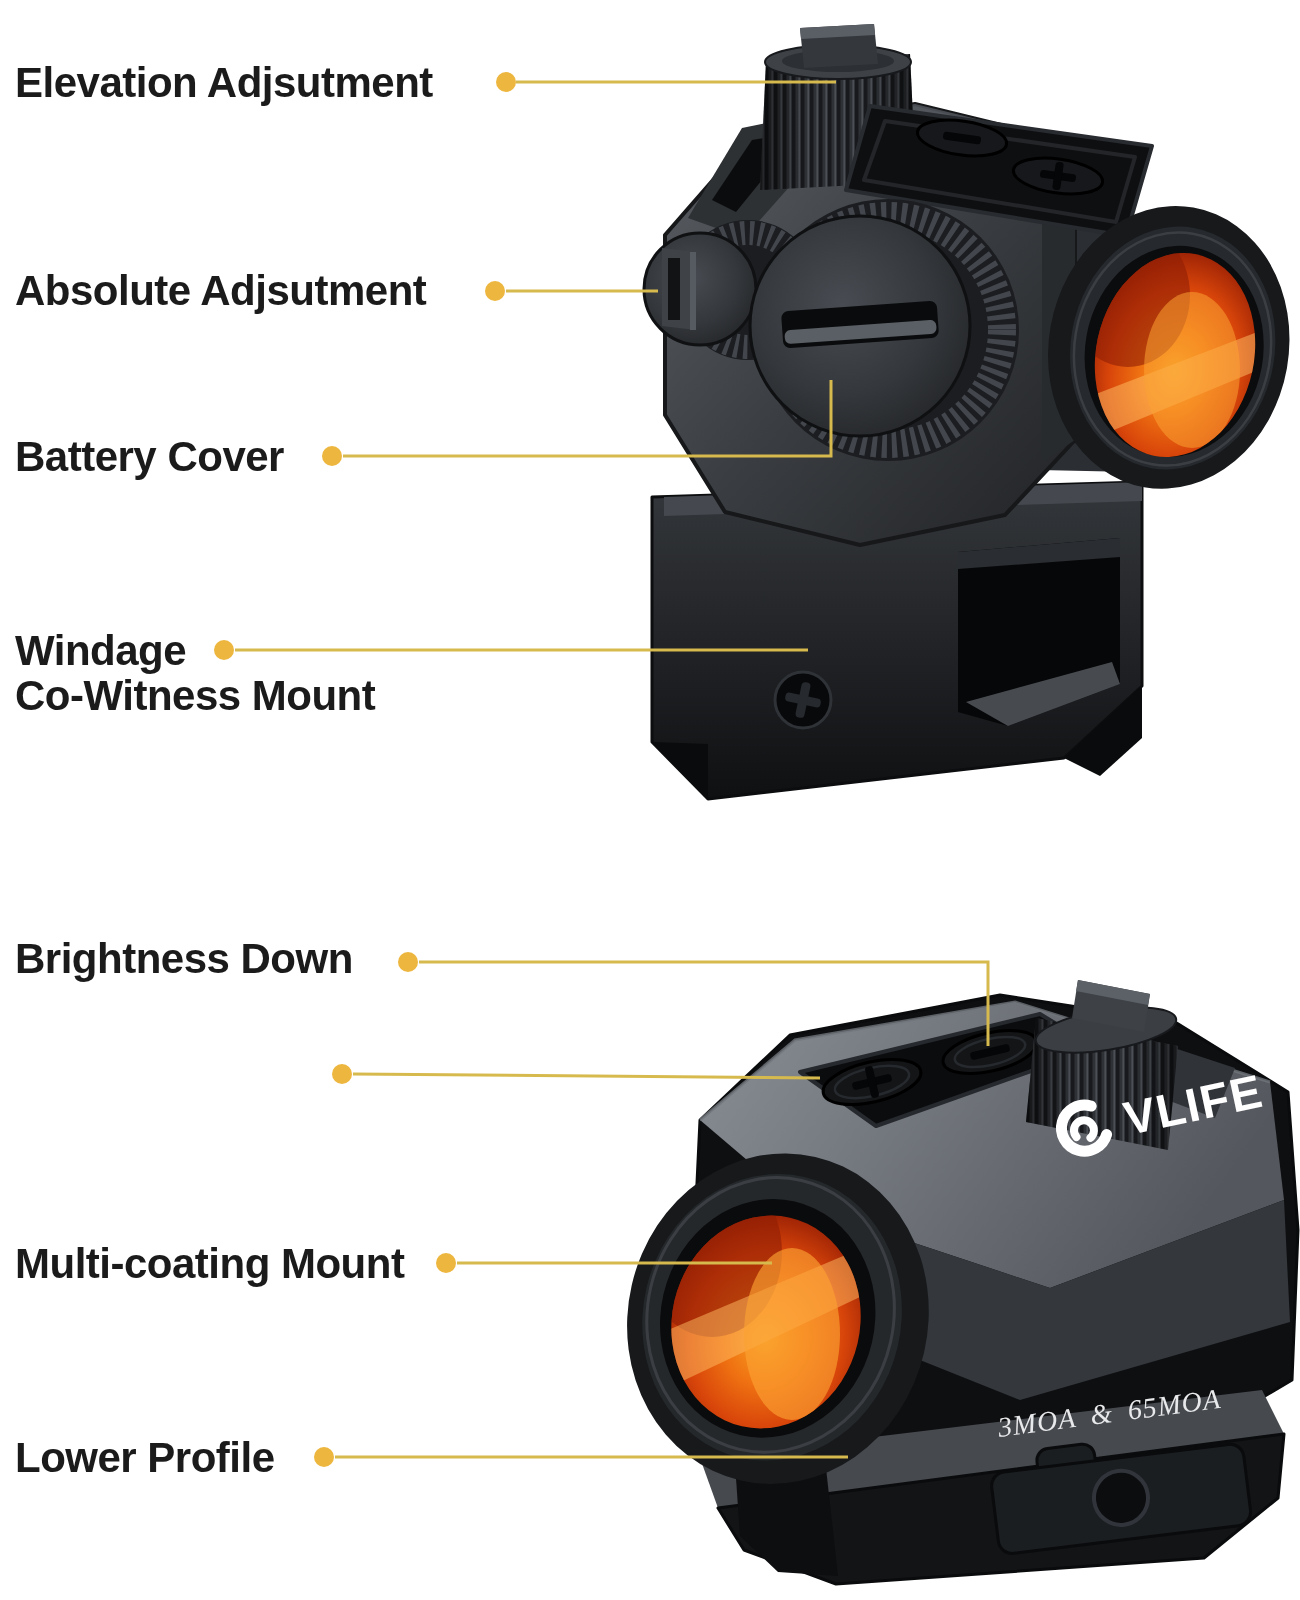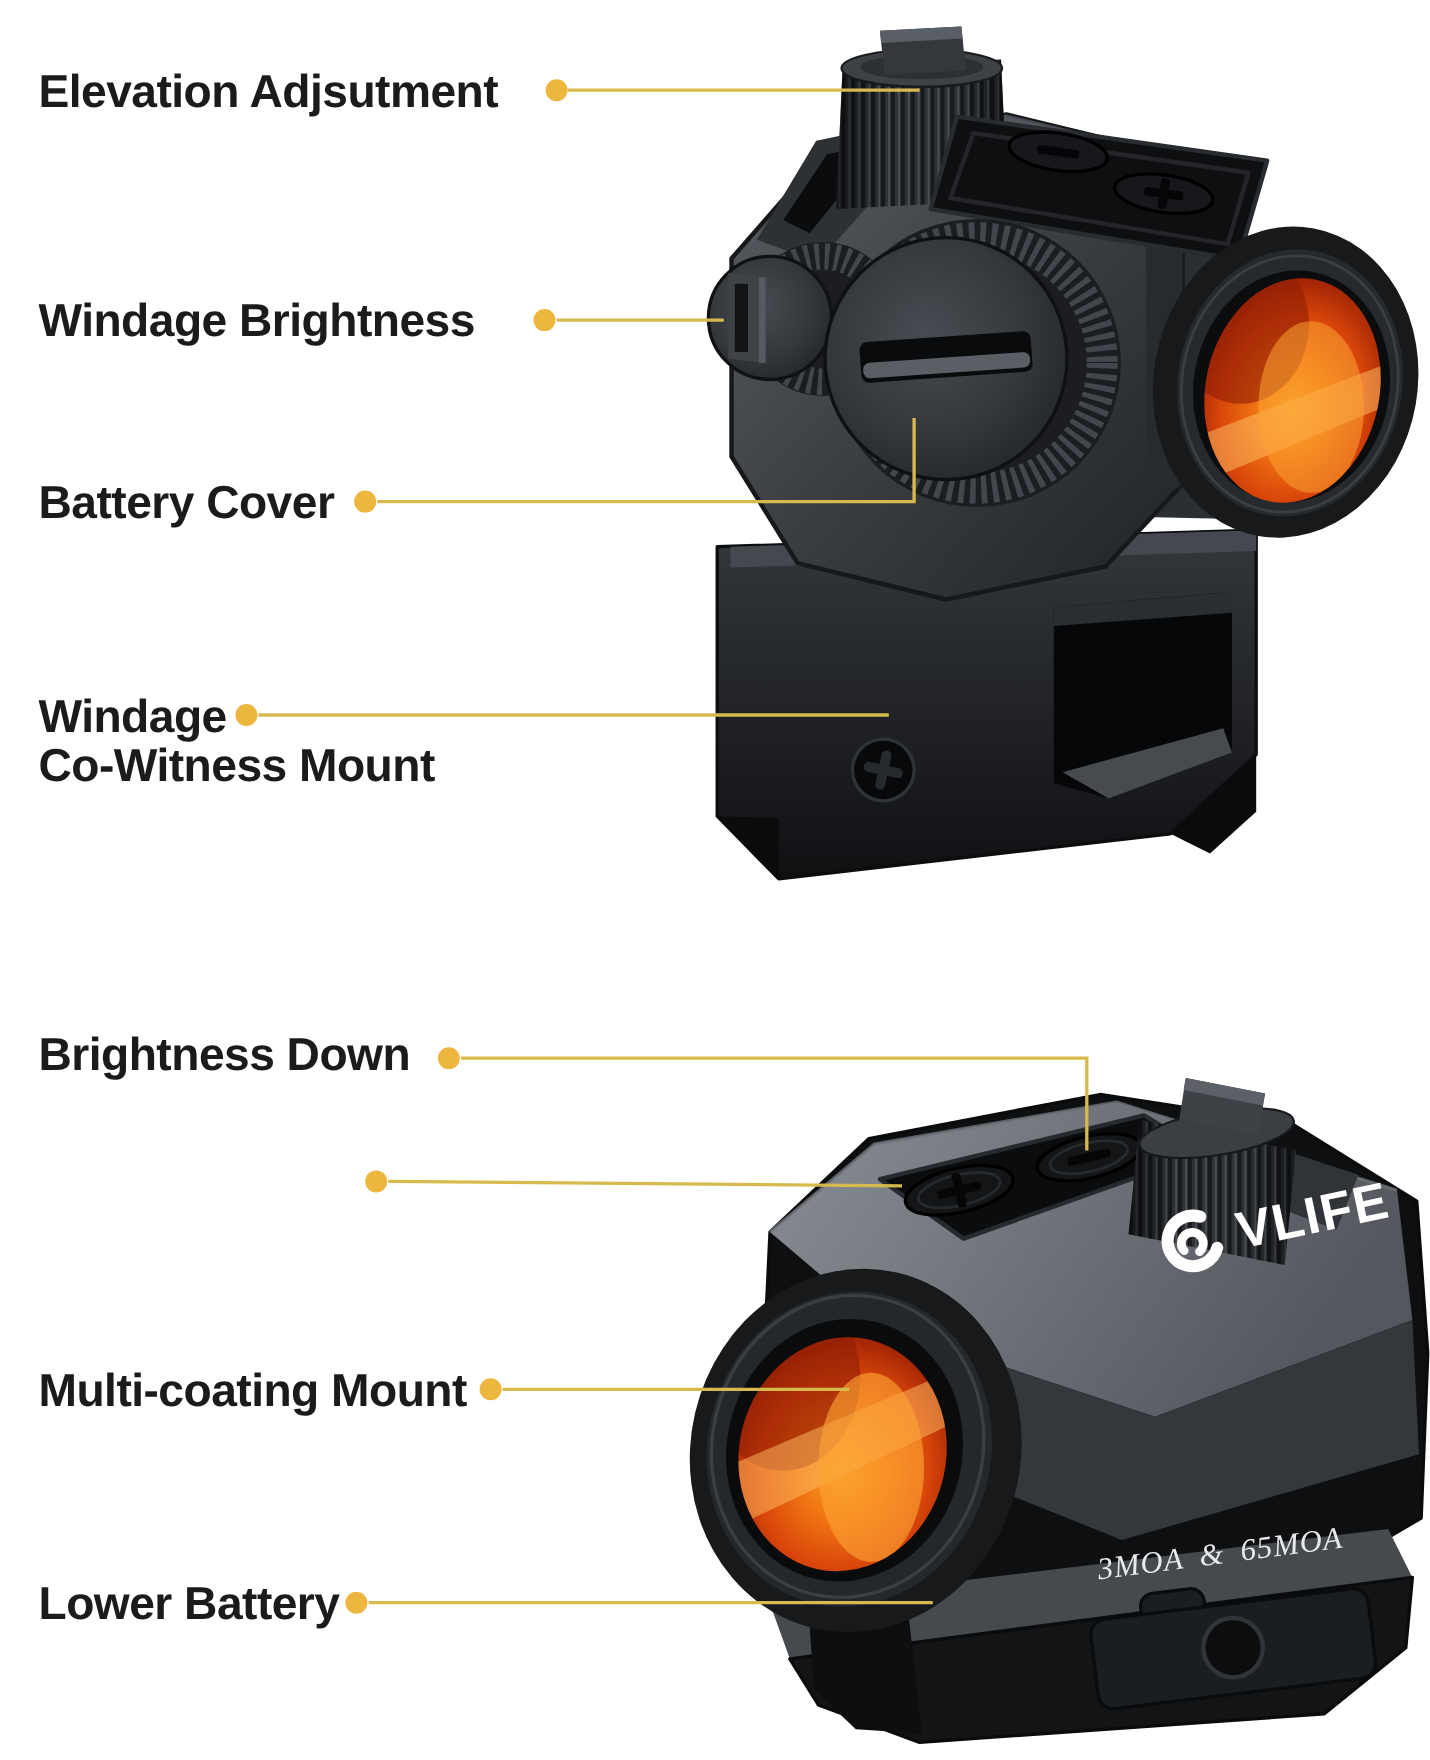--- a/index.html
+++ b/index.html
@@ -3,21 +3,21 @@
 <meta charset="utf-8">
 <style>
   html,body{margin:0;padding:0;background:#fff;}
   .canvas{
     position:relative;width:1300px;height:1600px;background:#ffffff;
     overflow:hidden;font-family:"Liberation Sans", sans-serif;
   }
   .canvas svg.art{position:absolute;left:0;top:0;}
   .callout-label{
     position:absolute;left:15px;color:#1b1b1b;font-weight:700;
-    font-size:42px;line-height:45px;letter-spacing:-0.5px;white-space:nowrap;margin-left:20px;
+    font-size:42px;line-height:45px;letter-spacing:-0.5px;white-space:nowrap;
   }
   .callout-label span{display:block;}
   .brand-logo{
     position:absolute;left:1052px;top:1094px;width:240px;height:80px;
     transform:rotate(-12deg);transform-origin:left center;
     display:flex;align-items:center;gap:8px;color:#ffffff;
   }
   .brand-logo .brand-text{
     font-weight:700;font-size:47px;letter-spacing:1.5px;line-height:1;
   }
@@ -251,37 +251,37 @@
     <circle cx="342" cy="1074" r="10"></circle>
     <circle cx="446" cy="1263" r="10"></circle>
     <circle cx="324" cy="1457" r="10"></circle>
   </g>
 </svg>
 
 <div class="callout-label" style="top:60px">
   <span>Elevation Adjsutment</span>
 </div>
 <div class="callout-label" style="top:268px">
-  <span>Windage Brightness</span>
+  <span>Absolute Adjsutment</span>
 </div>
 <div class="callout-label" style="top:434px">
   <span>Battery Cover</span>
 </div>
 <div class="callout-label" style="top:628px">
   <span>Windage</span>
   <span>Co-Witness Mount</span>
 </div>
 <div class="callout-label" style="top:936px">
   <span>Brightness Down</span>
 </div>
 <div class="callout-label" style="top:1241px">
   <span>Multi-coating Mount</span>
 </div>
 <div class="callout-label" style="top:1435px">
-  <span>Lower Battery</span>
+  <span>Lower Profile</span>
 </div>
 
 <div class="brand-logo">
   <svg width="66" height="70" viewBox="0 0 66 70">
     <circle cx="33" cy="36" r="23" fill="none" stroke="#ffffff" stroke-width="11" stroke-dasharray="108 37" transform="rotate(28 33 36)" stroke-linecap="round"></circle>
     <circle cx="32" cy="38" r="10" fill="none" stroke="#ffffff" stroke-width="8" stroke-dasharray="47 17" transform="rotate(150 32 38)" stroke-linecap="round"></circle>
   </svg>
   <span class="brand-text">VLIFE</span>
   <span class="reg-mark">®</span>
 </div>

